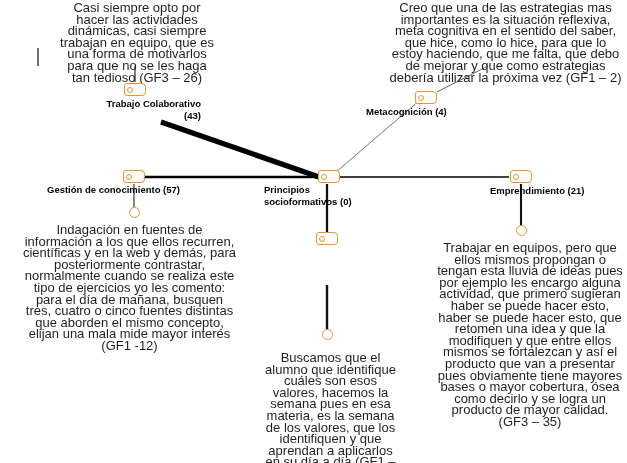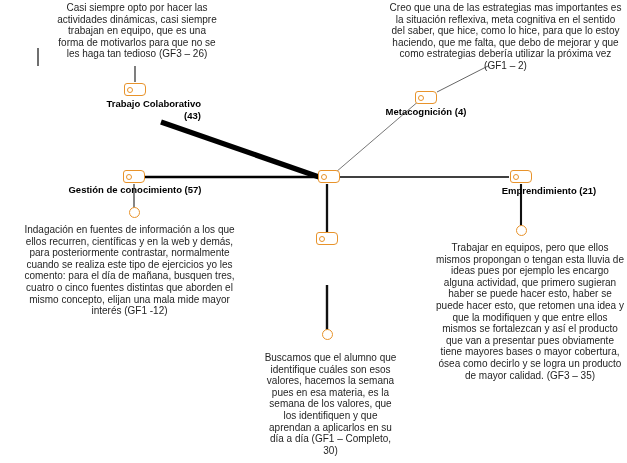--- a/index.html
+++ b/index.html
@@ -58,28 +58,27 @@
     background: #ffffff;
     z-index: 6;
   }
   
   .node-label {
     position: absolute;
     font-size: 9.5px;
     font-weight: bold;
     line-height: 12px;
     color: #000000;
-    text-align: center;
     white-space: pre-line;
     z-index: 4;
   }
   
   .quote {
     position: absolute;
-    font-size: 10px;
+    font-size: 13px;
     line-height: 11.6px;
     color: #1f1f1f;
     text-align: center;
     z-index: 3;
   }
   
   .tick {
     position: absolute;
     width: 1.5px;
     background: #6f6f6f;
@@ -132,20 +131,22 @@
   <div class="node-label" style="left:366px; top:106px; width:120px;">Metacognición (4)</div>
 
   <div class="node-icon" style="left:123px; top:170px;">
     <span class="dot"></span>
   </div>
   <div class="node-label" style="left:47px; top:184px; width:176px;">Gestión de conocimiento (57)</div>
 
   <div class="node-icon" style="left:318px; top:170px;">
     <span class="dot"></span>
   </div>
+  <div class="node-label" style="left:264px; top:184px; width:128px;">Principios
+socioformativos (0)</div>
 
   <div class="node-icon" style="left:510px; top:170px;">
     <span class="dot"></span>
   </div>
   <div class="node-label" style="left:490px; top:185px; width:118px;">Emprendimiento (21)</div>
 
   <div class="node-icon" style="left:316px; top:232px;">
     <span class="dot"></span>
   </div>
 

